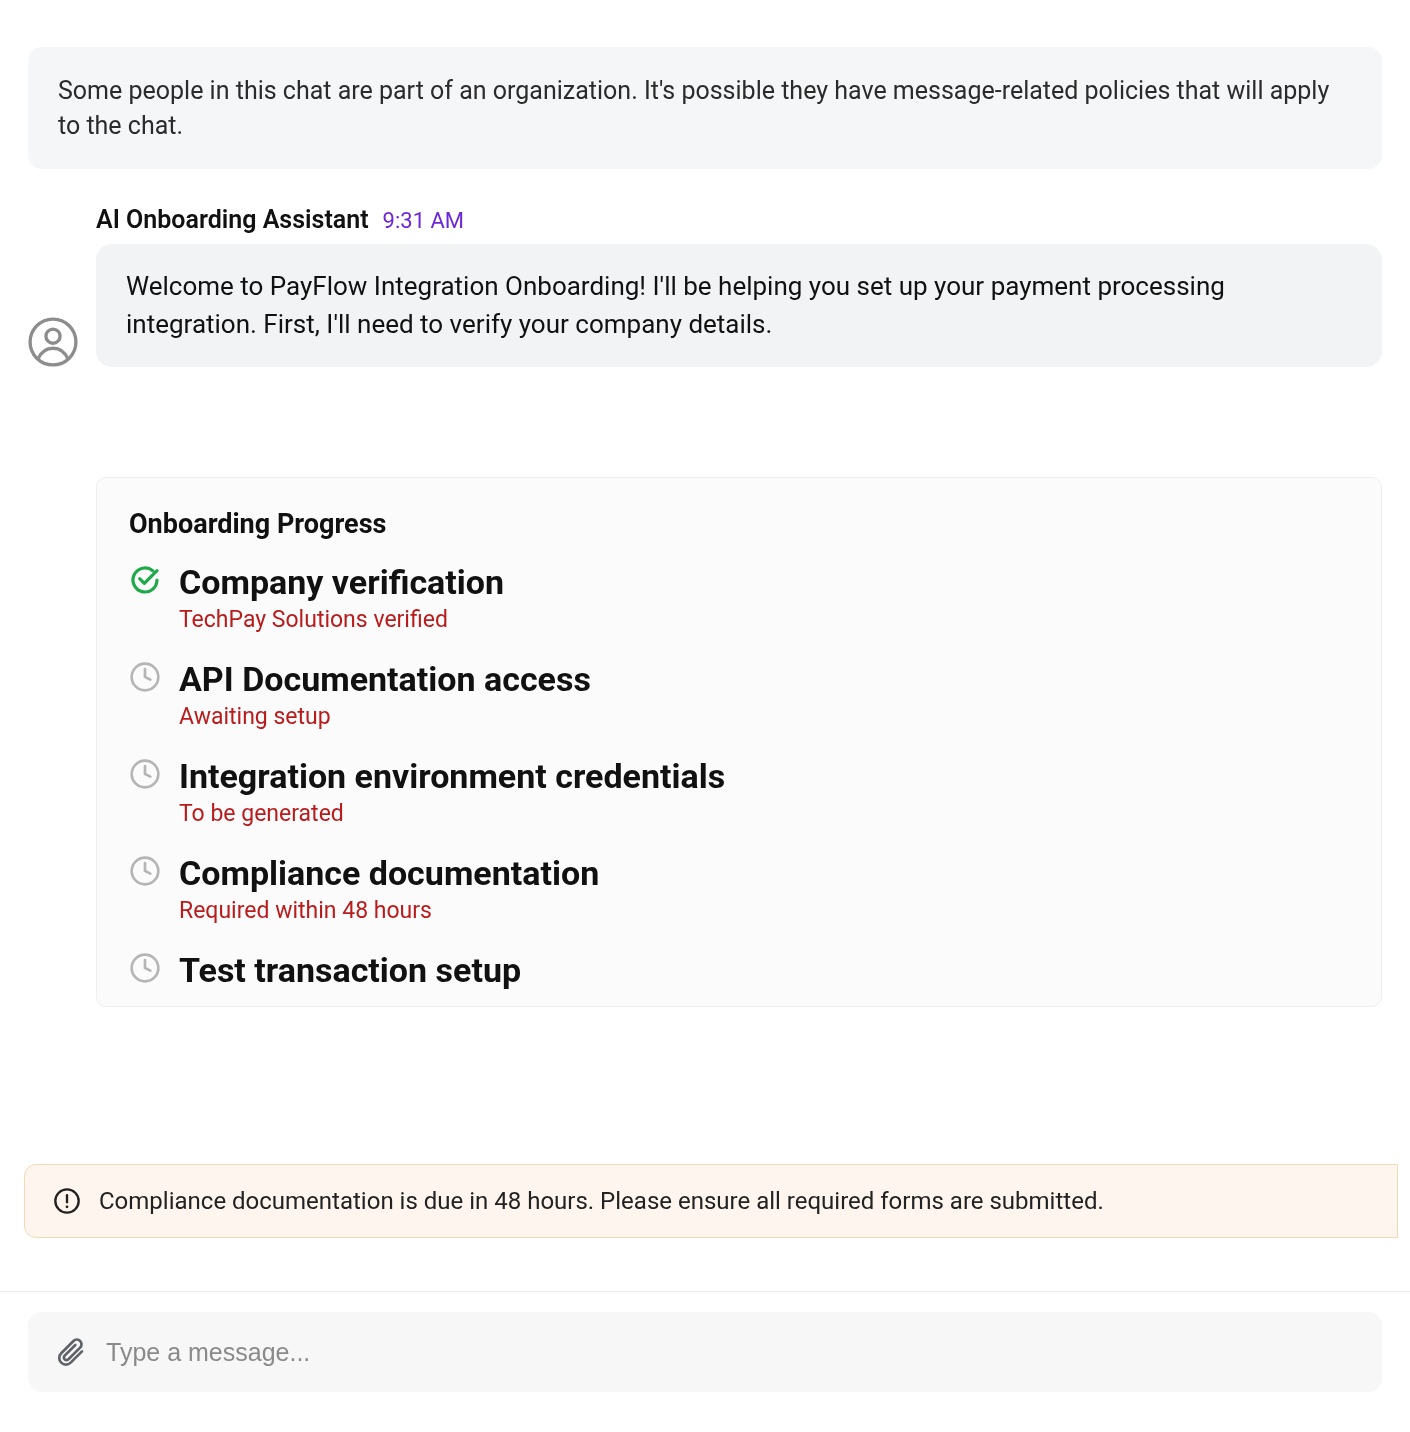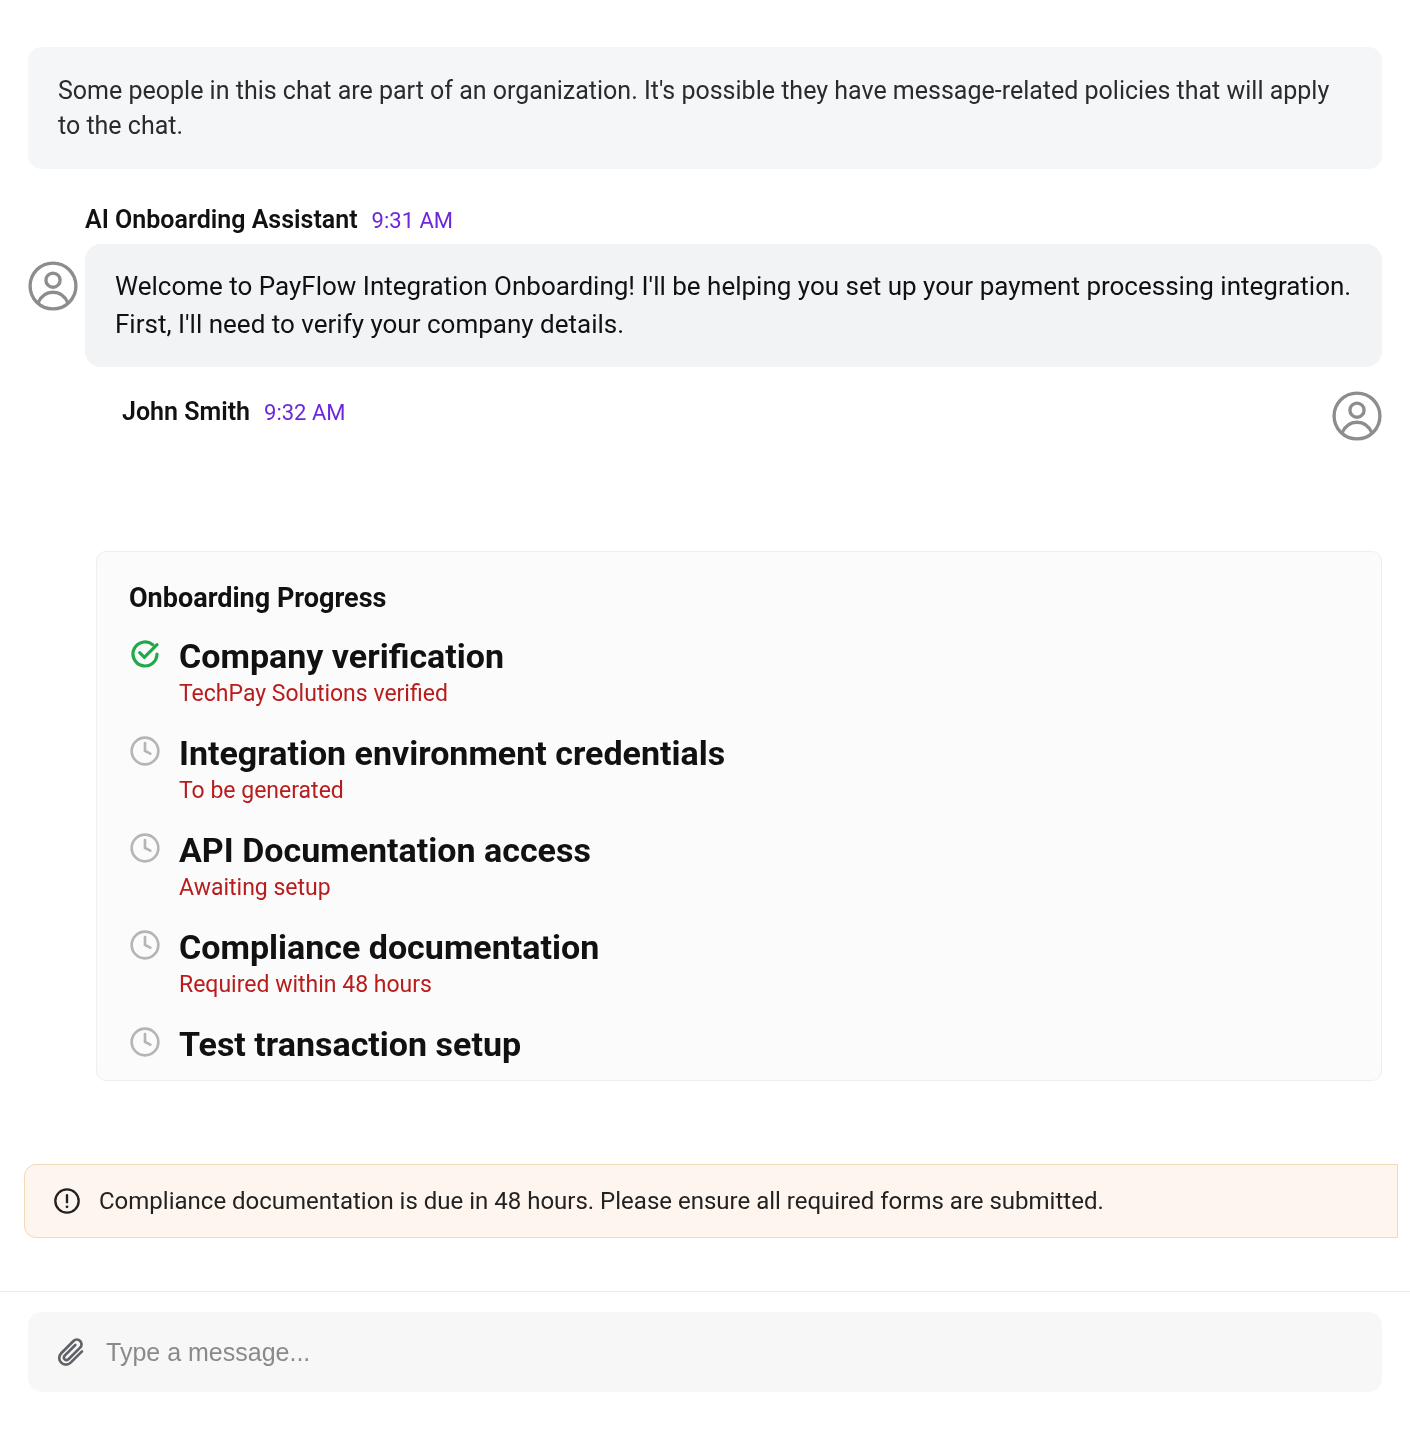--- a/index.html
+++ b/index.html
@@ -22,22 +22,22 @@
     background: #f5f6f8;
     border-radius: 14px;
     padding: 26px 30px;
     font-size: 25px;
     line-height: 1.4;
     color: #2b2b2b;
     margin-bottom: 36px;
   }
   .msg-row {
     display: flex;
-    align-items: center;
-    gap: 7px;
+    align-items: flex-end;
+    gap: 18px;
     margin-bottom: 24px;
   }
   .msg-row.right {
     flex-direction: row-reverse;
   }
   .avatar {
     width: 50px; height: 50px;
     flex-shrink: 0;
     color: #8d8d8d;
   }
@@ -175,35 +175,20 @@
       <div class="msg-header">
         <span class="sender-name">AI Onboarding Assistant</span>
         <span class="msg-time">9:31 AM</span>
       </div>
       <div class="bubble">
         <span>Welcome to PayFlow Integration Onboarding! I'll be helping you set up your payment processing integration. First, I'll need to verify your company details.</span>
       </div>
     </div>
   </div>
 
-  <div class="msg-row right">
-    <div class="avatar">
-      <svg viewBox="0 0 24 24" fill="none" stroke="currentColor" stroke-width="1.6">
-        <circle cx="12" cy="12" r="11"></circle>
-        <circle cx="12" cy="9.2" r="3.4"></circle>
-        <path d="M4.8 20.2c1.4-3.3 4.1-5.2 7.2-5.2s5.8 1.9 7.2 5.2"></path>
-      </svg>
-    </div>
-    <div class="msg-col right">
-      <div class="msg-header right">
-        <span class="sender-name">John Smith</span>
-        <span class="msg-time">9:32 AM</span>
-      </div>
-    </div>
-  </div>
 
   <div class="progress-card">
     <div class="progress-title">Onboarding Progress</div>
 
     <div class="progress-item">
       <div class="progress-icon done">
         <svg viewBox="0 0 24 24" fill="none" stroke="currentColor" stroke-width="2.4" stroke-linecap="round" stroke-linejoin="round">
           <path d="M21 12a9 9 0 1 1-3.2-6.9"></path>
           <path d="M21 5l-9.5 9.5L8 11"></path>
         </svg>
@@ -215,35 +200,35 @@
     </div>
 
     <div class="progress-item">
       <div class="progress-icon pending">
         <svg viewBox="0 0 24 24" fill="none" stroke="currentColor" stroke-width="2" stroke-linecap="round">
           <circle cx="12" cy="12" r="10"></circle>
             <path d="M12 6v6l4 2"></path>
         </svg>
       </div>
       <div class="progress-text">
+        <div class="p-title">API Documentation access</div>
+        <div class="p-sub">Awaiting setup</div>
+      </div>
+    </div>
+
+    <div class="progress-item">
+      <div class="progress-icon pending">
+        <svg viewBox="0 0 24 24" fill="none" stroke="currentColor" stroke-width="2" stroke-linecap="round">
+          <circle cx="12" cy="12" r="10"></circle>
+            <path d="M12 6v6l4 2"></path>
+        </svg>
+      </div>
+      <div class="progress-text">
         <div class="p-title">Integration environment credentials</div>
         <div class="p-sub">To be generated</div>
-      </div>
-    </div>
-
-    <div class="progress-item">
-      <div class="progress-icon pending">
-        <svg viewBox="0 0 24 24" fill="none" stroke="currentColor" stroke-width="2" stroke-linecap="round">
-          <circle cx="12" cy="12" r="10"></circle>
-            <path d="M12 6v6l4 2"></path>
-        </svg>
-      </div>
-      <div class="progress-text">
-        <div class="p-title">API Documentation access</div>
-        <div class="p-sub">Awaiting setup</div>
       </div>
     </div>
 
     <div class="progress-item">
       <div class="progress-icon pending">
         <svg viewBox="0 0 24 24" fill="none" stroke="currentColor" stroke-width="2" stroke-linecap="round">
           <circle cx="12" cy="12" r="10"></circle>
             <path d="M12 6v6l4 2"></path>
         </svg>
       </div>

